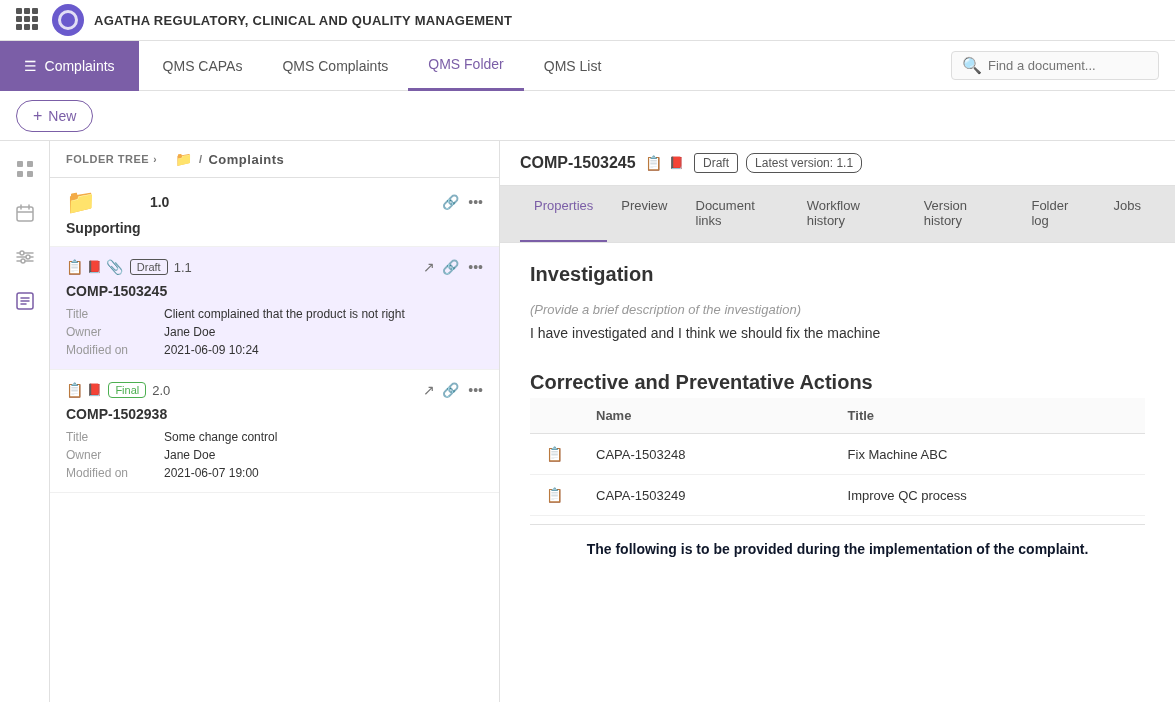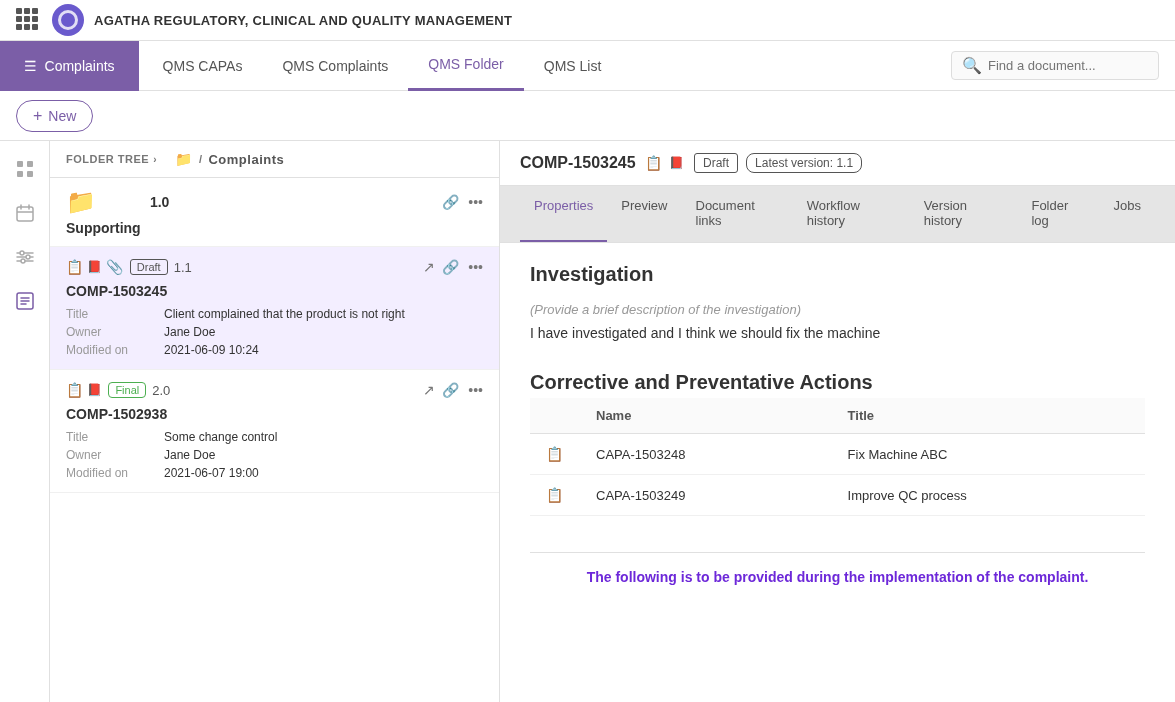--- a/index.html
+++ b/index.html
@@ -120,21 +120,21 @@
     .section-title { font-size: 20px; font-weight: 600; color: #333; margin-bottom: 16px; }
     .italic-hint { font-style: italic; color: #999; font-size: 13px; margin-bottom: 8px; }
     .investigation-text { font-size: 14px; color: #333; margin-bottom: 30px; }
 
     .capa-section-title { font-size: 20px; font-weight: 600; color: #333; margin: 20px 0 4px; }
     .capa-table { width: 100%; border-collapse: collapse; }
     .capa-table th { text-align: left; padding: 10px 16px; font-size: 13px; font-weight: 600; color: #555; border-bottom: 1px solid #e0e0e0; background: #fafafa; }
     .capa-table td { padding: 12px 16px; font-size: 13px; color: #333; border-bottom: 1px solid #f0f0f0; }
     .capa-row-icon { color: #4caf50; font-size: 14px; }
 
-    .footer-text { font-size: 14px; font-weight: 600; color: #6d28d9; margin-top: 36px; text-align: center; padding: 16px 0; border-top: 1px solid #e0e0e0; }
+    .footer-text { font-size: 14px; font-weight: 600; color: #0f172a; margin-top: 8px; text-align: center; padding: 16px 0; border-top: 1px solid #e0e0e0; }
 
     
     .left-nav { width: 50px; background: #fff; border-right: 1px solid #e0e0e0; display: flex; flex-direction: column; align-items: center; padding: 10px 0; gap: 8px; flex-shrink: 0; }
     .nav-icon-btn { width: 36px; height: 36px; display: flex; align-items: center; justify-content: center; border-radius: 6px; cursor: pointer; color: #777; font-size: 16px; }
     .nav-icon-btn.active { color: #7b5ea7; }
   </style>
 </head>
 <body>
 
 <div class="top-bar">

